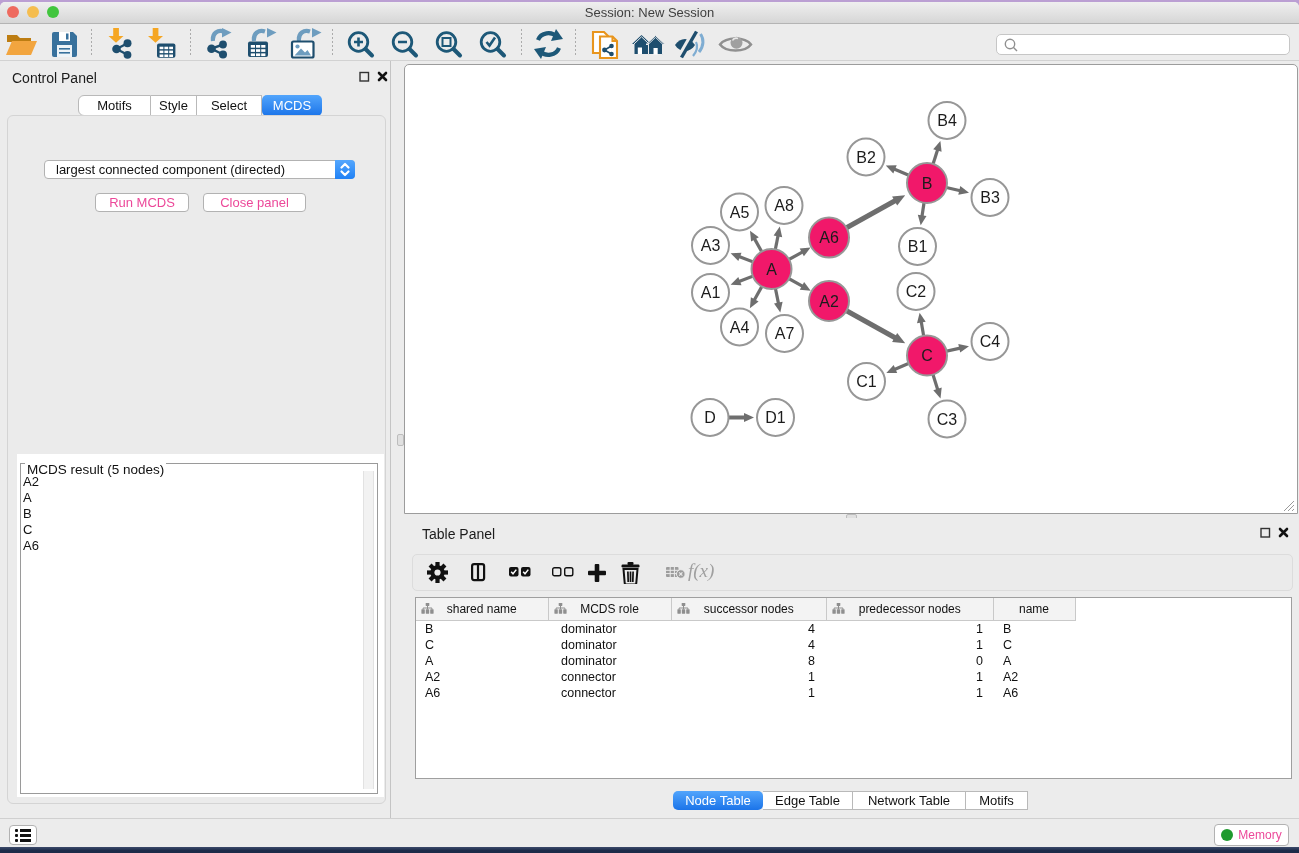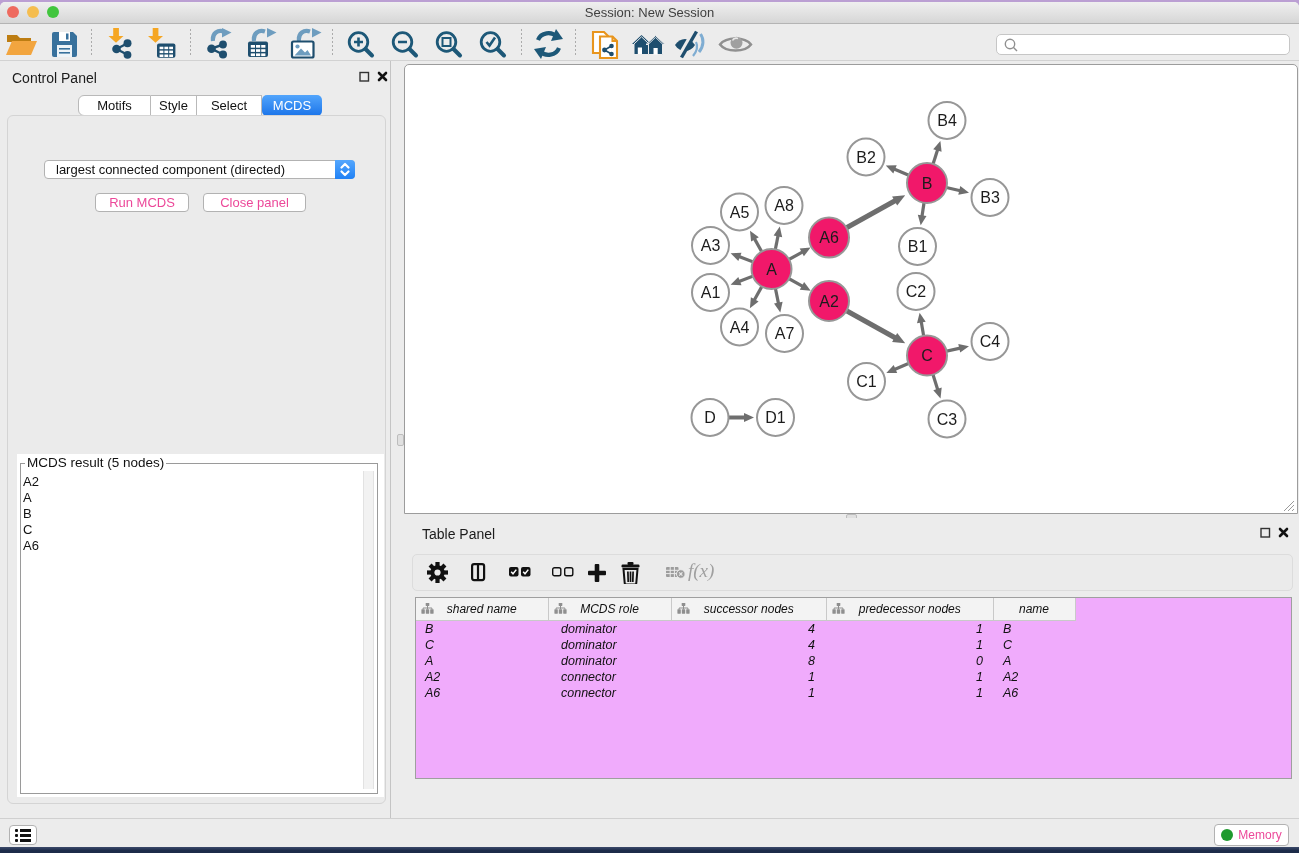--- a/index.html
+++ b/index.html
@@ -20,33 +20,33 @@
 .tabbar .seg{background:#fff;border-top:1px solid #b9b9b9;border-bottom:1px solid #b9b9b9;border-right:1px solid #b9b9b9;display:flex;align-items:center;justify-content:center;}
 .tabbar .seg:first-child{border-left:1px solid #b9b9b9;border-radius:6px 0 0 6px;}
 .tabbar .seg.sel{background:linear-gradient(#52a5fc,#1b74e9);color:#fff;border:none;border-radius:5px;}
 #cptabs{left:78px;top:34px;height:21px;}
 #opt-label{position:absolute;left:0;top:22px;width:376px;text-align:center;font-size:14.5px;color:#111;}
 #dropdown{position:absolute;left:36px;top:44px;width:311px;height:19px;background:#fff;border:1px solid #b2b2b2;border-radius:4px;font-size:13px;color:#111;line-height:17px;padding-left:11px;}
 #dd-step{position:absolute;right:-1px;top:-1px;width:20px;height:19px;border-radius:0 4px 4px 0;background:linear-gradient(#55a7fd,#2081f5);}
 .btn{position:absolute;background:#fff;border:1px solid #b2b2b2;border-radius:4px;font-size:13px;color:#ec4899;display:flex;align-items:center;justify-content:center;}
 #grpwhite{position:absolute;left:9px;top:338px;width:367px;height:343px;background:#fff;}
 #grpbox{position:absolute;left:3px;top:9px;width:358px;height:331px;border:1px solid #9a9a9a;}
-#grplabel{position:absolute;left:4px;top:-9px;background:#fff;padding:0 2px;font-size:13.5px;color:#111;}
+#grplabel{position:absolute;left:4px;top:-9px;background:#fff;padding:7px 2px;font-size:13.5px;color:#111;}
 #mcdslist{position:absolute;left:2px;top:10px;font-size:13px;color:#111;line-height:16px;}
 #grpscroll{position:absolute;right:3px;top:7px;width:11px;height:318px;background:#f2f2f2;border-left:1px solid #e2e2e2;border-right:1px solid #e2e2e2;}
 
 #netwin{position:absolute;left:404px;top:62px;width:894px;height:450px;background:#fff;border:1px solid #9c9c9c;border-radius:5px 5px 0 0;}
 #nw-title{position:absolute;left:0;top:0;width:100%;height:22px;background:linear-gradient(#ebebeb,#d2d2d2);border-bottom:1px solid #b0b0b0;border-radius:5px 5px 0 0;}
 #nw-title .tl{position:absolute;top:5px;width:11px;height:11px;border-radius:50%;}
 #nw-title span{position:absolute;top:4px;left:0;width:100%;text-align:center;font-size:13px;font-weight:700;color:#303030;}
 
 #tpanel{position:absolute;left:392px;top:516px;width:907px;height:300px;background:#ececec;}
 #tpanel h1{font-size:14px;font-weight:400;color:#1c1c1c;position:absolute;left:30px;top:8px;}
 #ttoolbar{position:absolute;left:20px;top:36px;width:881px;height:37px;background:#ebebeb;border:1px solid #dcdcdc;border-radius:5px;}
-#ttable{position:absolute;left:23px;top:79px;width:877px;height:182px;background:#f0abfc;border:1px solid #9f9f9f;font-style:italic;}
+#ttable{position:absolute;left:23px;top:79px;width:877px;height:182px;background:#ffffff;border:1px solid #9f9f9f;}
 .th{position:absolute;top:0;height:23px;background:#f3f3f3;border-right:1px solid #c9c9c9;border-bottom:1px solid #c9c9c9;font-size:12px;color:#111;display:flex;align-items:center;justify-content:center;}
 .td{position:absolute;font-size:12.5px;color:#111;height:16px;line-height:16px;}
 #btabs{left:281px;top:273px;height:19px;}
 
 #statusbar{position:absolute;left:0;top:816px;width:1299px;height:31px;background:#ececec;border-top:1px solid #d0d0d0;}
 #navy{position:absolute;left:0;top:845px;width:1299px;height:6px;background:linear-gradient(#3c4a6b,#1c2b49 60%);}
 </style></head>
 <body>
 <div id="app">
 <div id="titlebar">
@@ -447,20 +447,26 @@
         <div class="td" style="left:145px;top:71px;">connector</div>
         <div class="td" style="left:299px;top:71px;width:100px;text-align:right;">1</div>
         <div class="td" style="left:467px;top:71px;width:100px;text-align:right;">1</div>
         <div class="td" style="left:587px;top:71px;">A2</div>
 <div class="td" style="left:9px;top:87px;">A6</div>
         <div class="td" style="left:145px;top:87px;">connector</div>
         <div class="td" style="left:299px;top:87px;width:100px;text-align:right;">1</div>
         <div class="td" style="left:467px;top:87px;width:100px;text-align:right;">1</div>
         <div class="td" style="left:587px;top:87px;">A6</div>
 </div>
+  <div class="tabbar" id="btabs">
+    <div class="seg sel" style="width:90px;">Node Table</div>
+    <div class="seg" style="width:90px;">Edge Table</div>
+    <div class="seg" style="width:113px;">Network Table</div>
+    <div class="seg" style="width:62px;">Motifs</div>
+  </div>
 </div>
 <div id="statusbar">
   <div class="btn" style="left:9px;top:6px;width:28px;height:20px;">
         <svg width="16" height="14">
           <g fill="#111">
             <rect x="0" y="1" width="3" height="3" rx="1"></rect>
             <rect x="5" y="1" width="11" height="3"></rect>
             <rect x="0" y="6" width="3" height="3" rx="1"></rect>
             <rect x="5" y="6" width="11" height="3"></rect>
             <rect x="0" y="11" width="3" height="3" rx="1"></rect>

